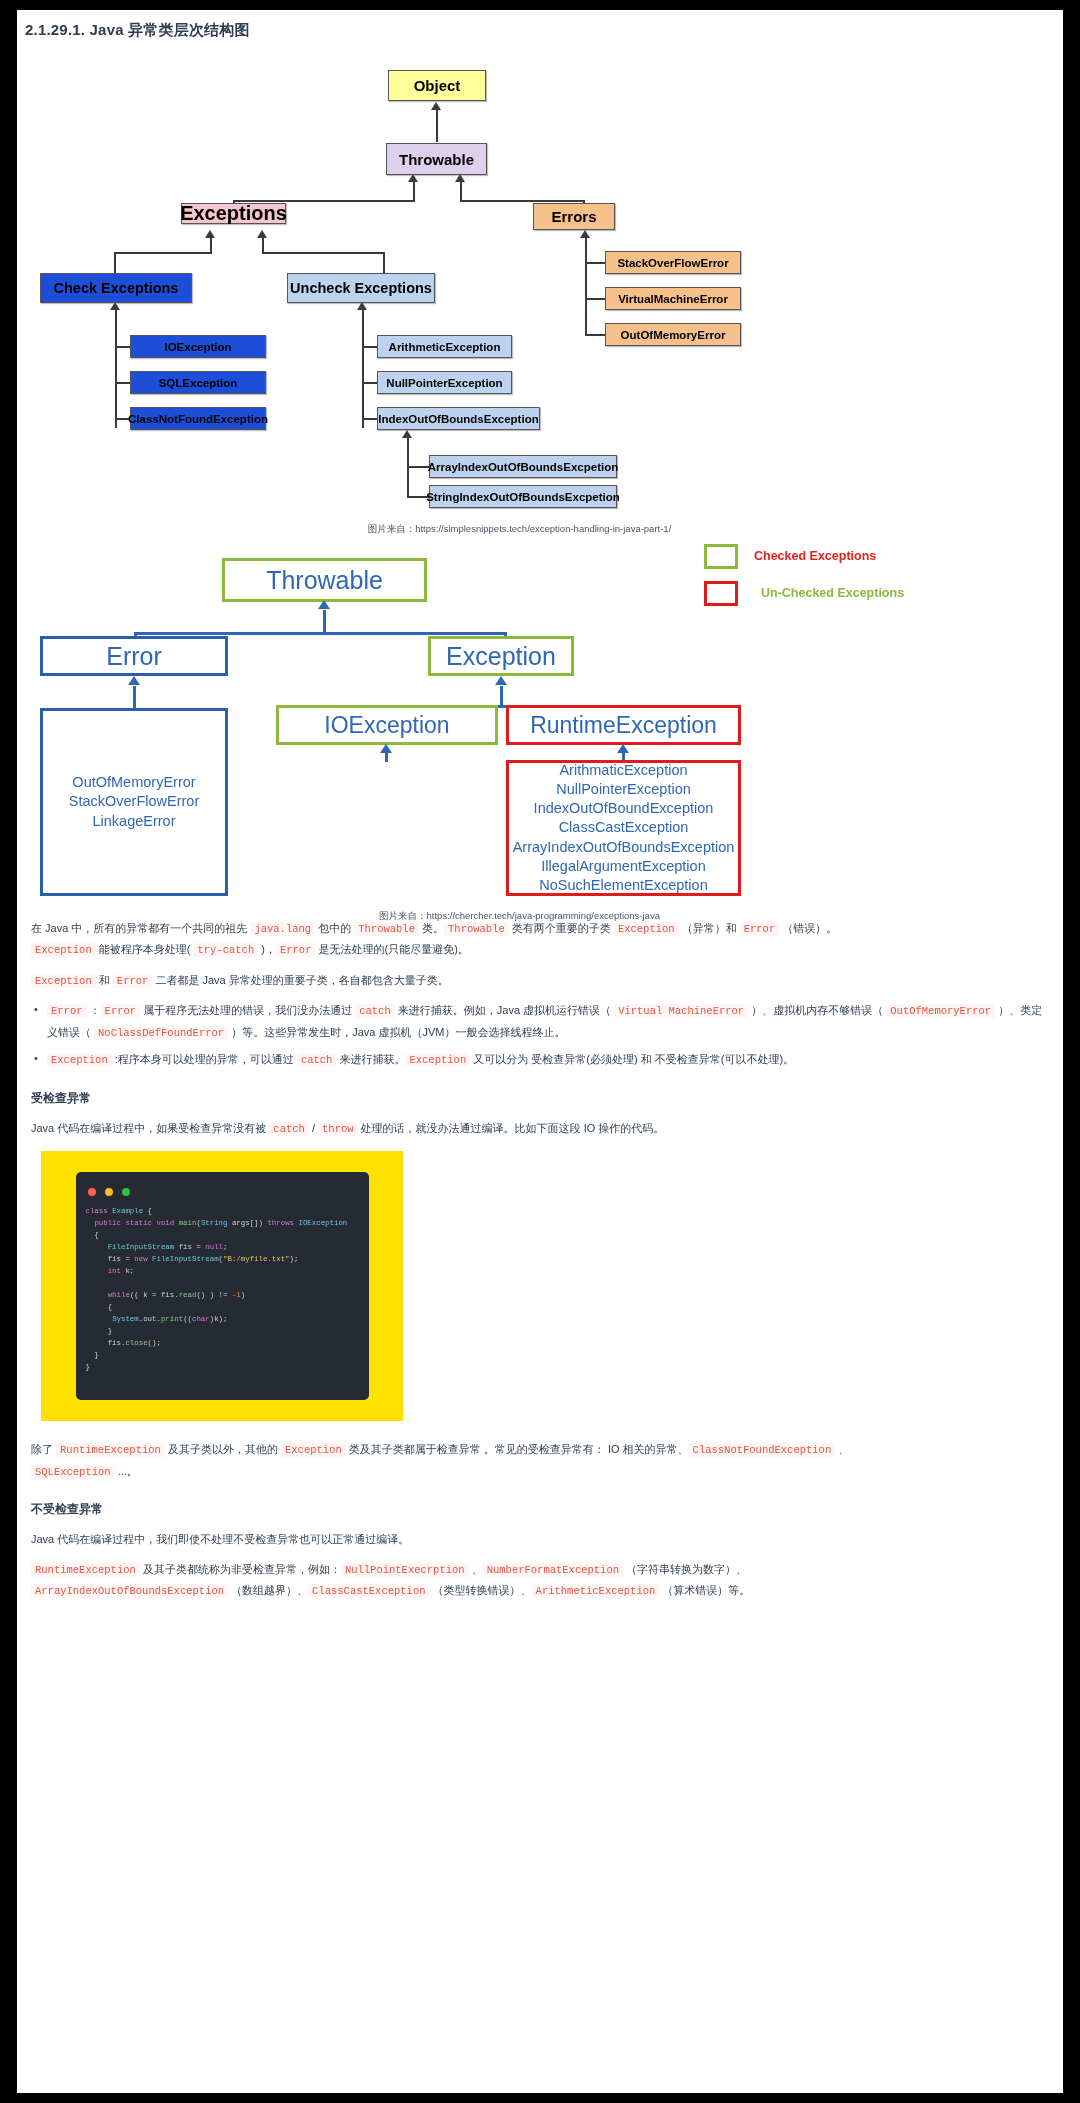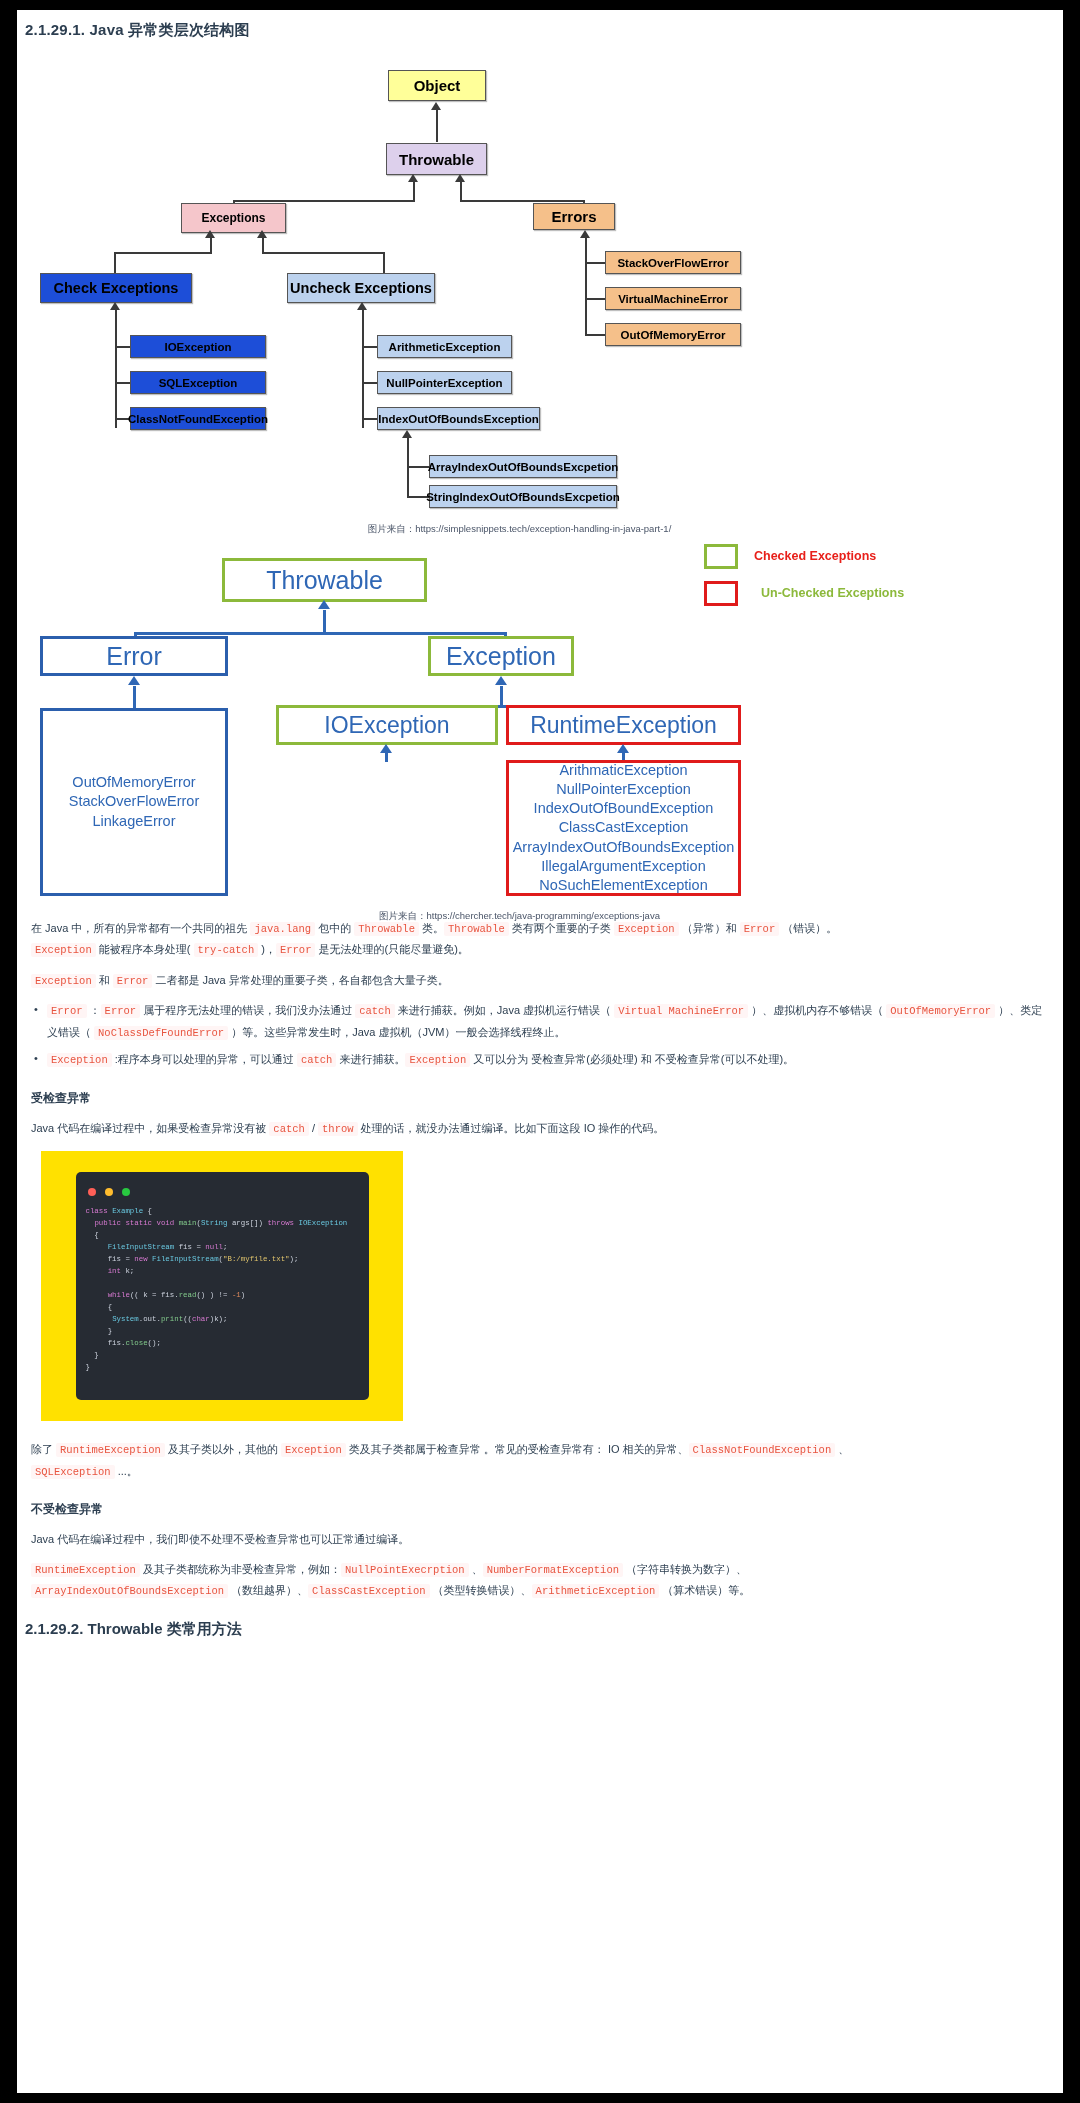--- a/index.html
+++ b/index.html
@@ -123,21 +123,21 @@
 
     <div class="ln lnv" style="left:396px; top:142px; height:18px;"></div>
     <div class="arw" style="left:391px; top:134px;"></div>
     <div class="ln lnv" style="left:443px; top:142px; height:18px;"></div>
     <div class="arw" style="left:438px; top:134px;"></div>
     <div class="ln lnh" style="left:216px; top:160px; width:182px;"></div>
     <div class="ln lnh" style="left:443px; top:160px; width:125px;"></div>
     <div class="ln lnv" style="left:216px; top:160px; height:5px;"></div>
     <div class="ln lnv" style="left:566px; top:160px; height:5px;"></div>
 
-    <div class="n pink" style="left:164px; top:163px; width:105px; height:30px; font-size:12px;">Exceptions</div>
+    <div class="n pink" style="left:164px; top:163px; width:105px; height:21px; font-size:20px;">Exceptions</div>
 
     <div class="n orange" style="left:516px; top:163px; width:82px; height:27px; font-size:15px;">Errors</div>
 
     <div class="ln lnv" style="left:193px; top:198px; height:14px;"></div>
     <div class="arw" style="left:188px; top:190px;"></div>
     <div class="ln lnv" style="left:245px; top:198px; height:14px;"></div>
     <div class="arw" style="left:240px; top:190px;"></div>
     <div class="ln lnh" style="left:97px; top:212px; width:98px;"></div>
     <div class="ln lnh" style="left:245px; top:212px; width:123px;"></div>
     <div class="ln lnv" style="left:97px; top:212px; height:22px;"></div>
@@ -265,16 +265,15 @@
     </div>
 
     <p style="margin-top:18px;"><span>除了 </span><code>RuntimeException</code><span> 及其子类以外，其他的 </span><code>Exception</code><span> 类及其子类都属于检查异常 。常见的受检查异常有： IO 相关的异常、</span><code>ClassNotFoundException</code><span> 、</span><br><code>SQLException</code><span> ...。</span></p>
 
     <div class="sub">不受检查异常</div>
 
     <p>Java 代码在编译过程中，我们即使不处理不受检查异常也可以正常通过编译。</p>
 
     <p><code>RuntimeException</code><span> 及其子类都统称为非受检查异常，例如：</span><code>NullPointExecrption</code><span> 、</span><code>NumberFormatException</code><span> （字符串转换为数字）、</span><br><code>ArrayIndexOutOfBoundsException</code><span> （数组越界）、</span><code>ClassCastException</code><span> （类型转换错误）、</span><code>ArithmeticException</code><span> （算术错误）等。</span></p>
 
-    <div class="h3b" style="margin-left:-6px;">2.1.29.2. Throwable 类常用方法</div>
   </div>
 
 </div>
 
 </body></html>

